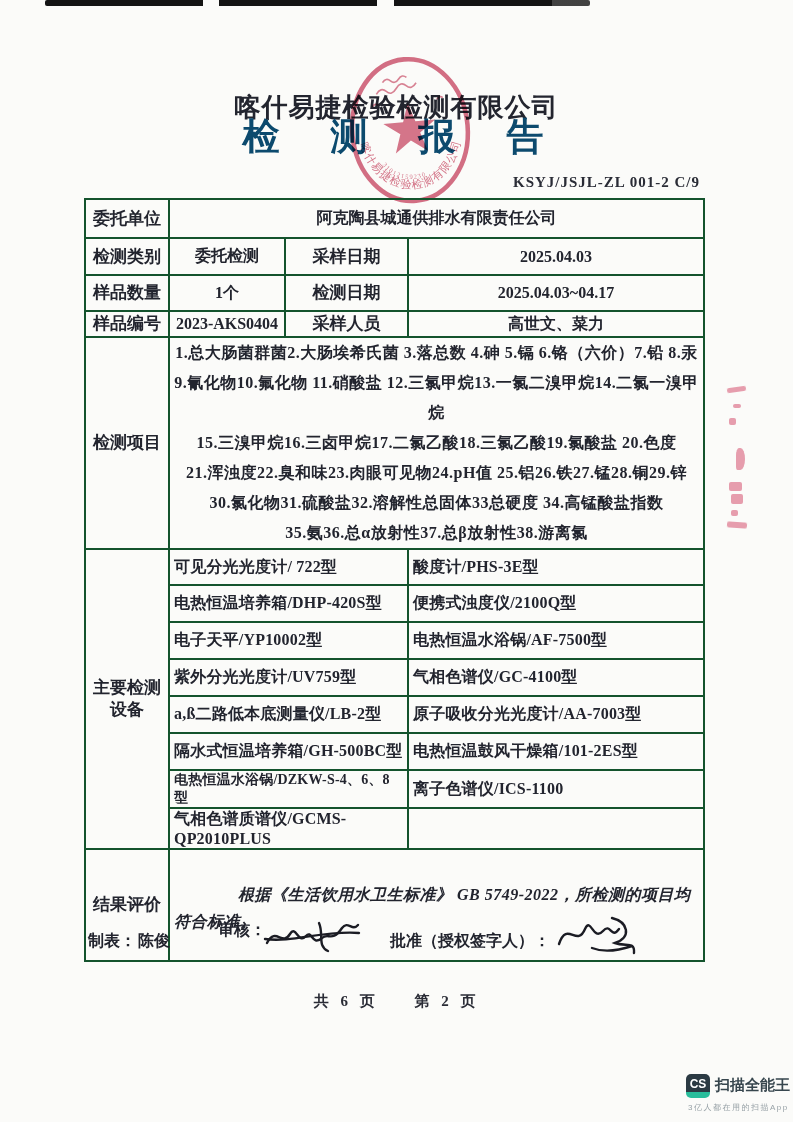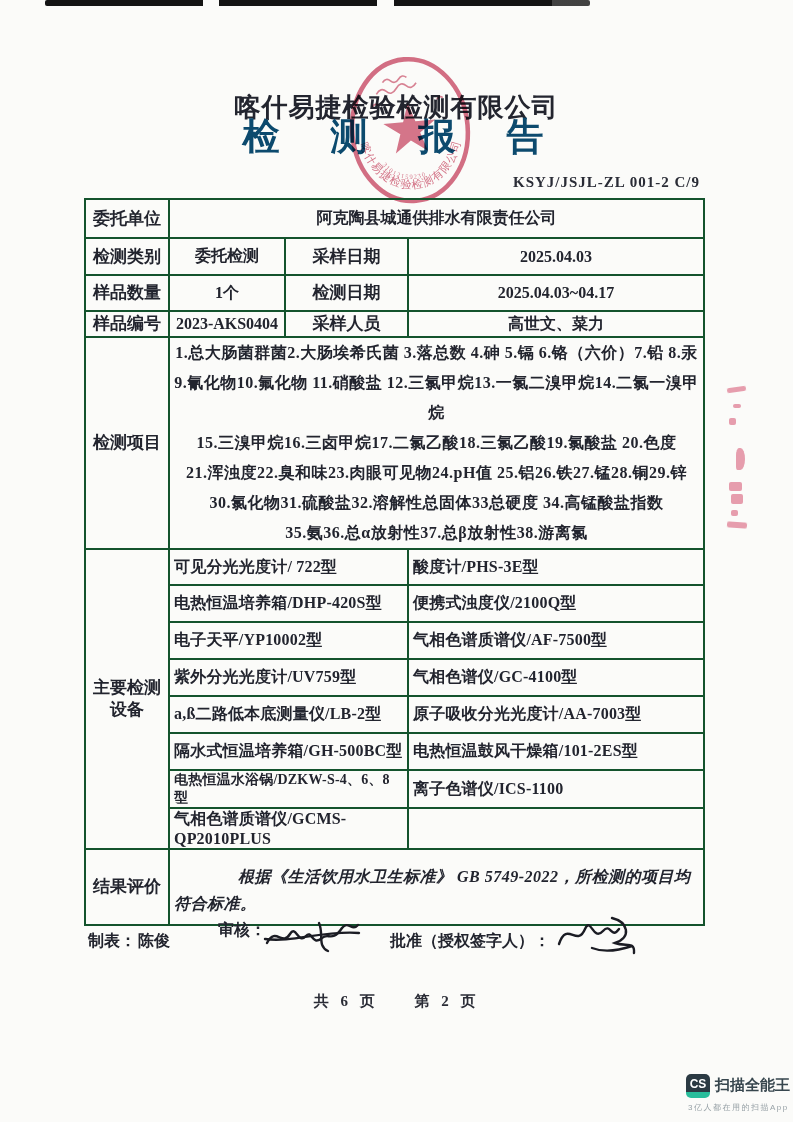--- a/index.html
+++ b/index.html
@@ -172,21 +172,21 @@
     <td class="lbl" rowspan="8">主要检测设备</td>
     <td class="equip" colspan="2">可见分光光度计/ 722型</td>
     <td class="equip">酸度计/PHS-3E型</td>
   </tr>
   <tr style="height:37px">
     <td class="equip" colspan="2">电热恒温培养箱/DHP-420S型</td>
     <td class="equip">便携式浊度仪/2100Q型</td>
   </tr>
   <tr style="height:37px">
     <td class="equip" colspan="2">电子天平/YP10002型</td>
-    <td class="equip">气相色谱质谱仪/AF-7500型</td>
+    <td class="equip">电热恒温水浴锅/AF-7500型</td>
   </tr>
   <tr style="height:37px">
     <td class="equip" colspan="2">紫外分光光度计/UV759型</td>
     <td class="equip">气相色谱仪/GC-4100型</td>
   </tr>
   <tr style="height:37px">
     <td class="equip" colspan="2">a,ß二路低本底测量仪/LB-2型</td>
     <td class="equip">原子吸收分光光度计/AA-7003型</td>
   </tr>
   <tr style="height:37px">
@@ -194,21 +194,21 @@
     <td class="equip">电热恒温鼓风干燥箱/101-2ES型</td>
   </tr>
   <tr style="height:36px">
     <td class="equip small" colspan="2">电热恒温水浴锅/DZKW-S-4、6、8型</td>
     <td class="equip">离子色谱仪/ICS-1100</td>
   </tr>
   <tr style="height:37px">
     <td class="equip" colspan="2">气相色谱质谱仪/GCMS-QP2010PLUS</td>
     <td class="equip"></td>
   </tr>
-  <tr style="height:76px">
+  <tr style="height:112px">
     <td class="lbl">结果评价</td>
     <td class="result-cell" colspan="3">
       <p class="result-text">根据《生活饮用水卫生标准》 GB 5749-2022，所检测的项目均符合标准。</p>
     </td>
   </tr>
 </tbody>
   </table>
 
 <div class="signoff">
   <span style="left:88px;top:931px;">制表：</span>

